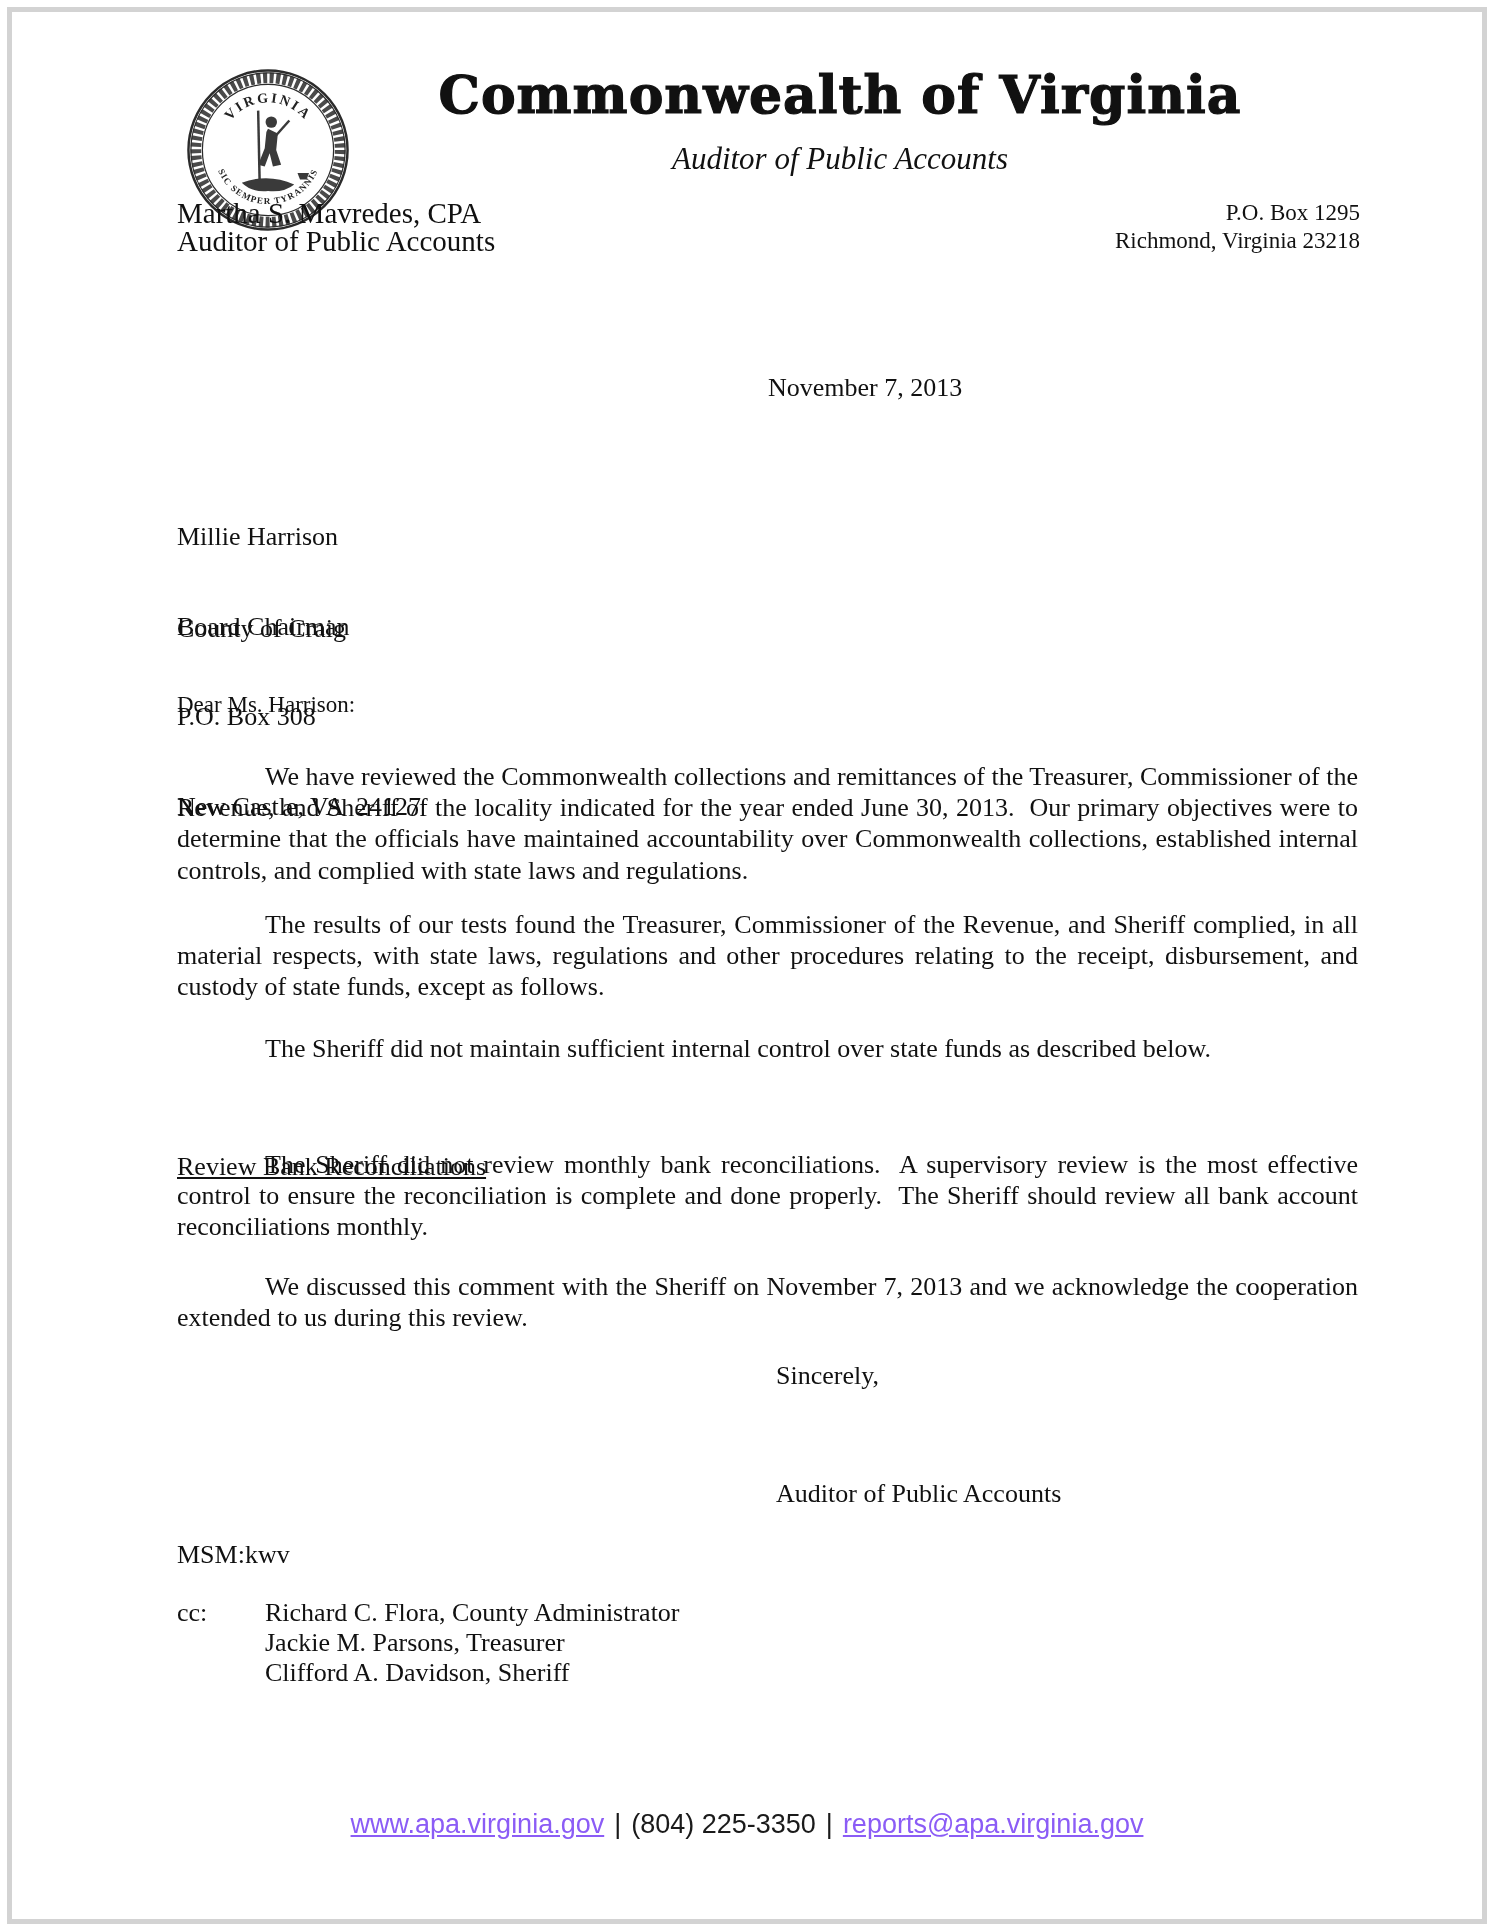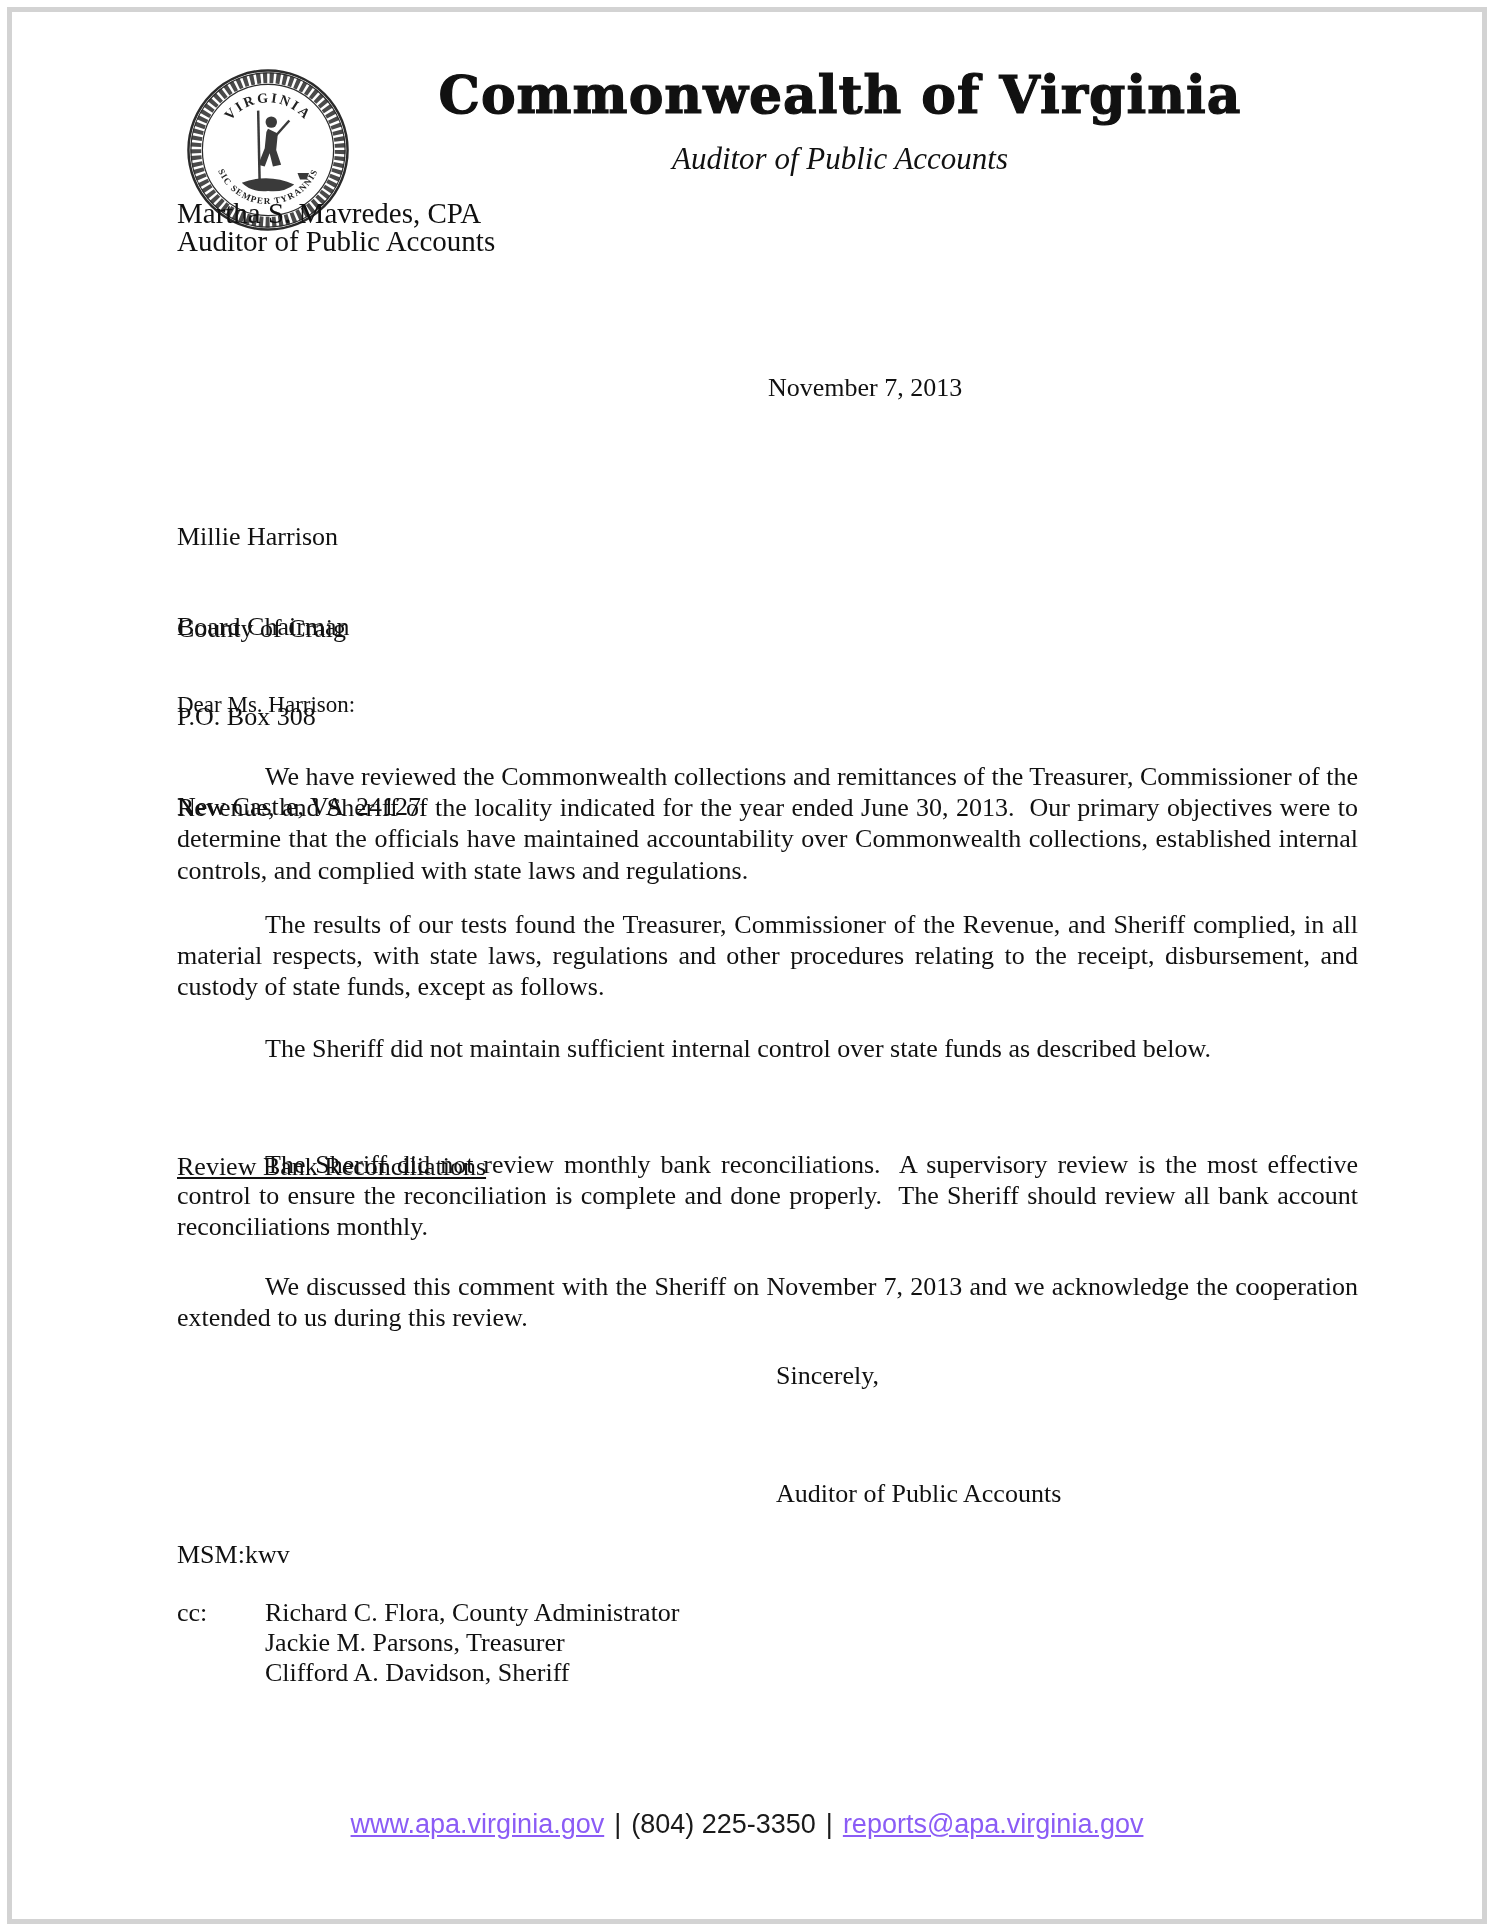--- a/index.html
+++ b/index.html
@@ -114,20 +114,24 @@
   <div class="abs masthead">
     <div class="org-title">Commonwealth of Virginia</div>
     <div class="org-subtitle">Auditor of Public Accounts</div>
   </div>
 
   <div class="abs official-left">
     <div>Martha S. Mavredes, CPA</div>
     <div>Auditor of Public Accounts</div>
   </div>
 
+  <div class="abs address-right">
+    <div>P.O. Box 1295</div>
+    <div>Richmond, Virginia 23218</div>
+  </div>
 
   <div class="abs date-line">November 7, 2013</div>
 
   <div class="abs recipient">
     <div>Millie Harrison</div>
     <div>Board Chairman</div>
     <div>P.O. Box 308</div>
     <div>New Castle, VA  24127</div>
   </div>
 

